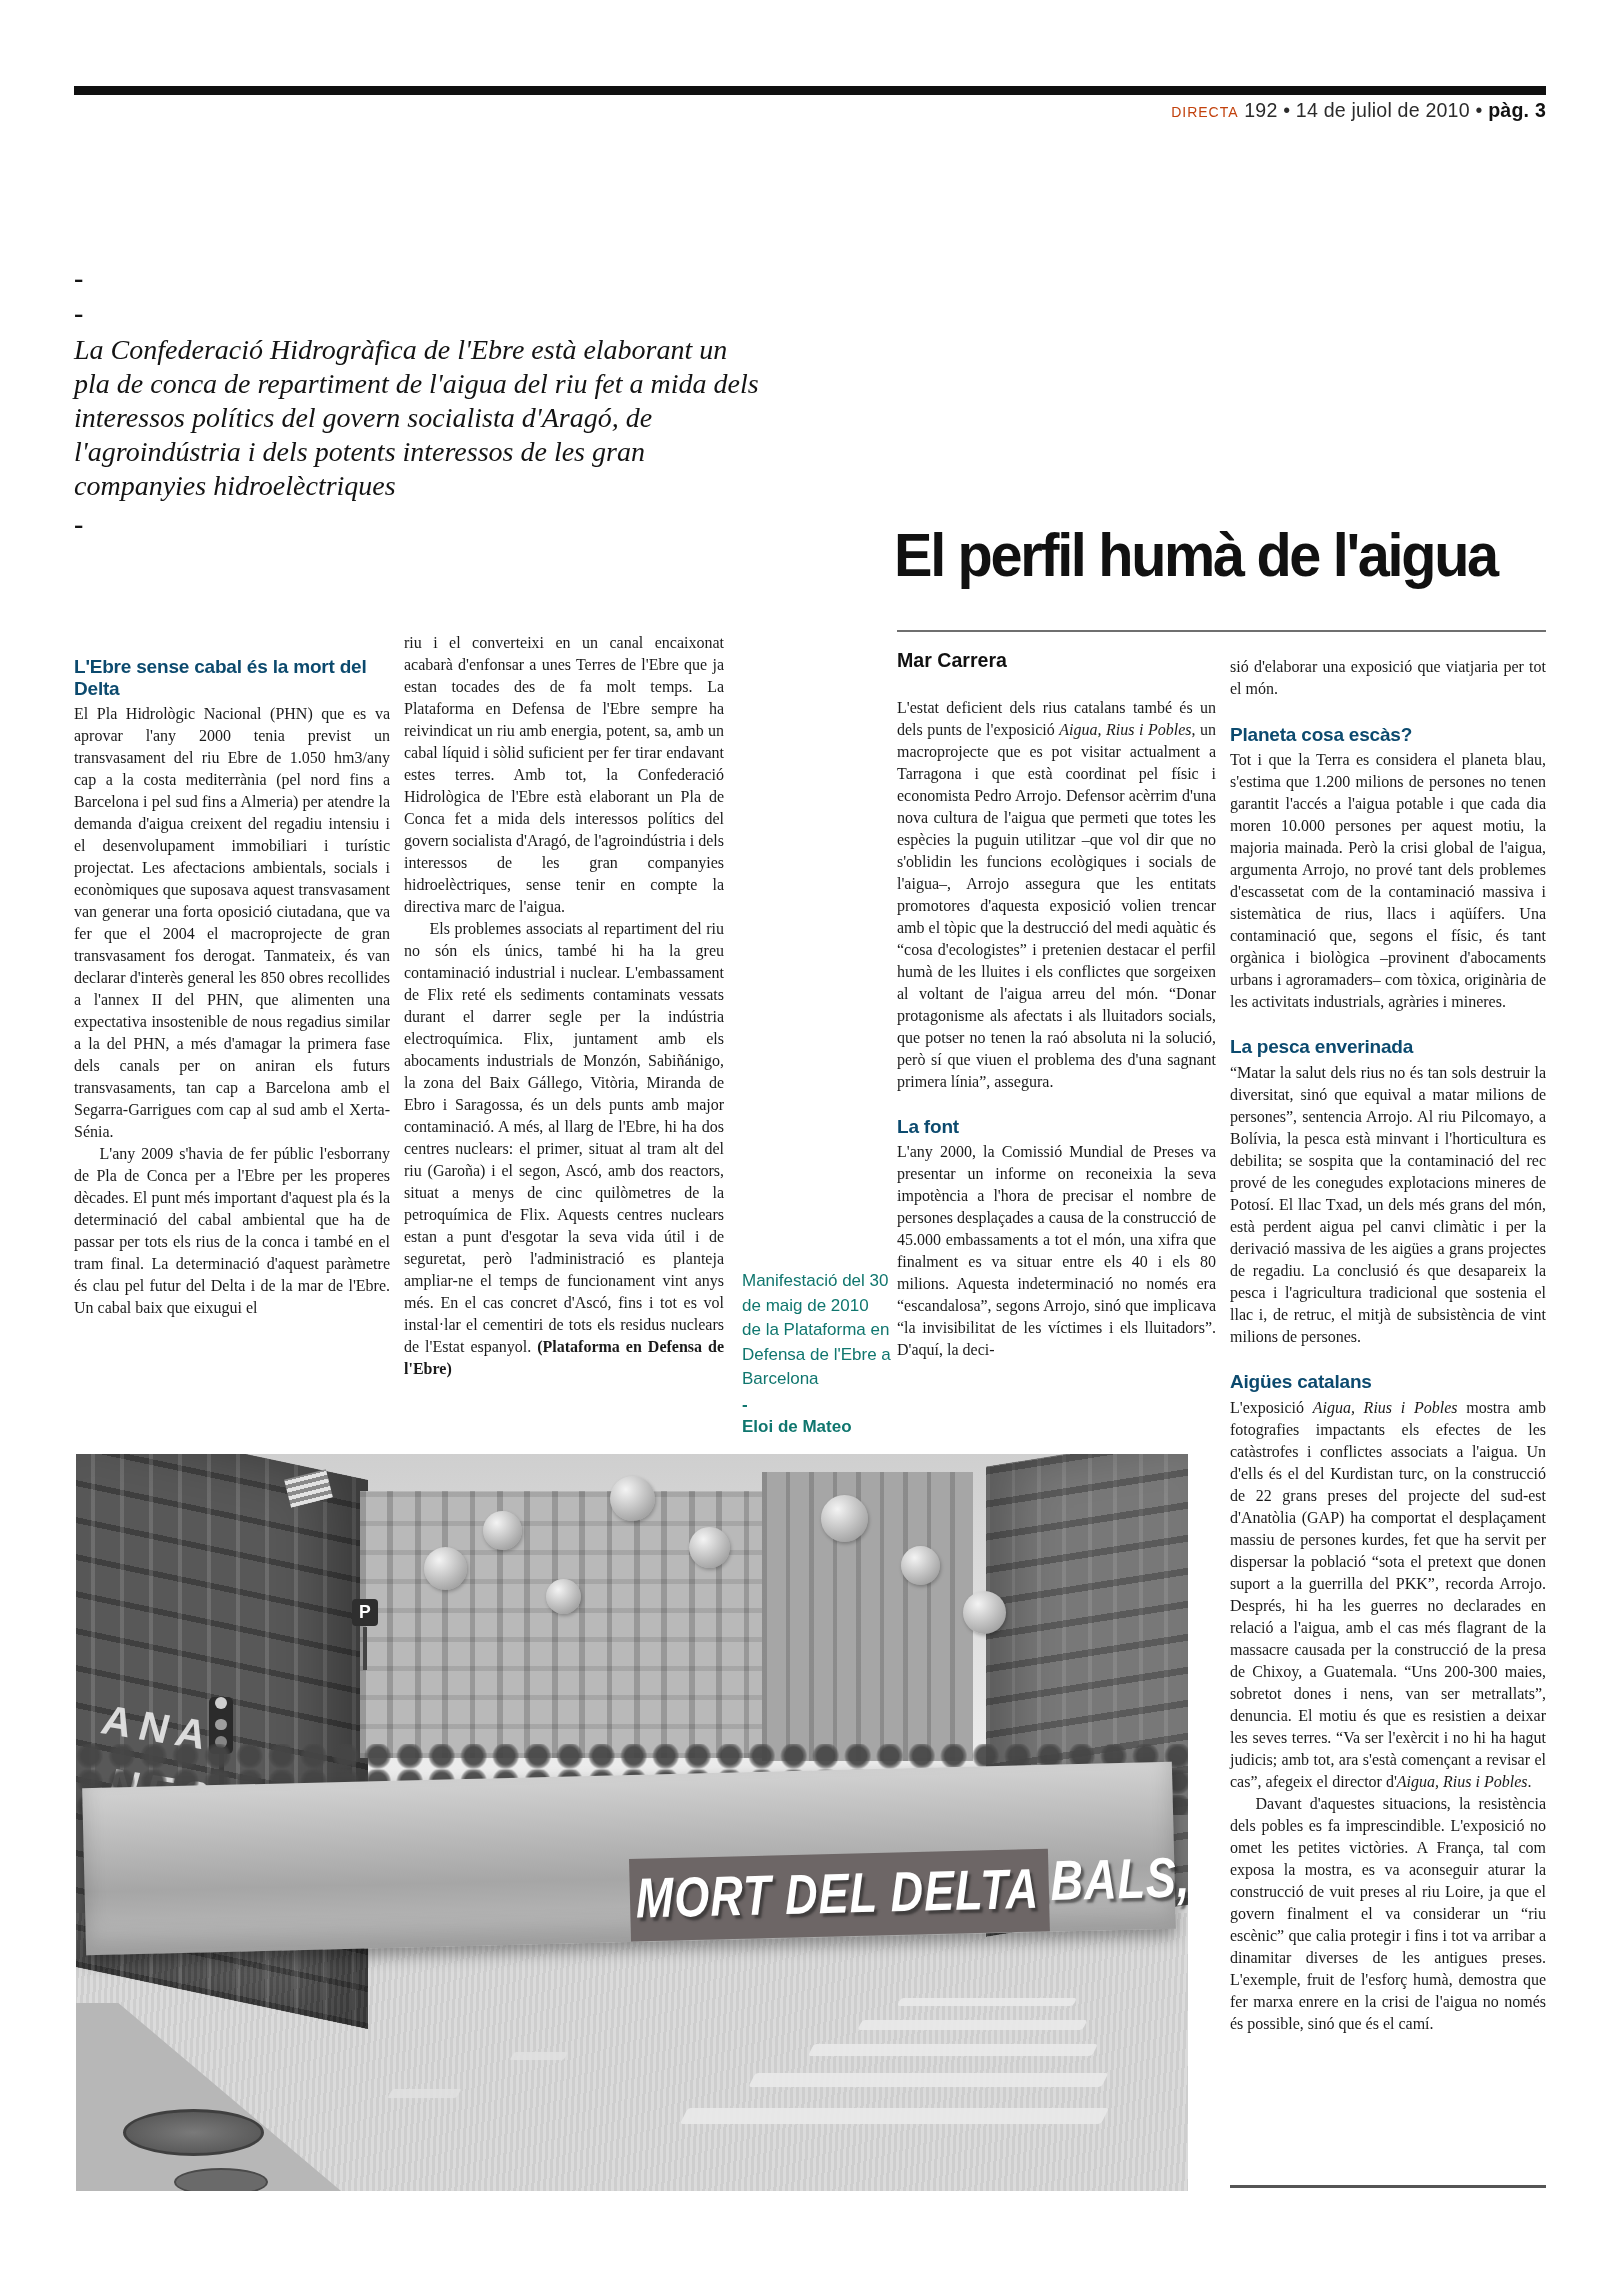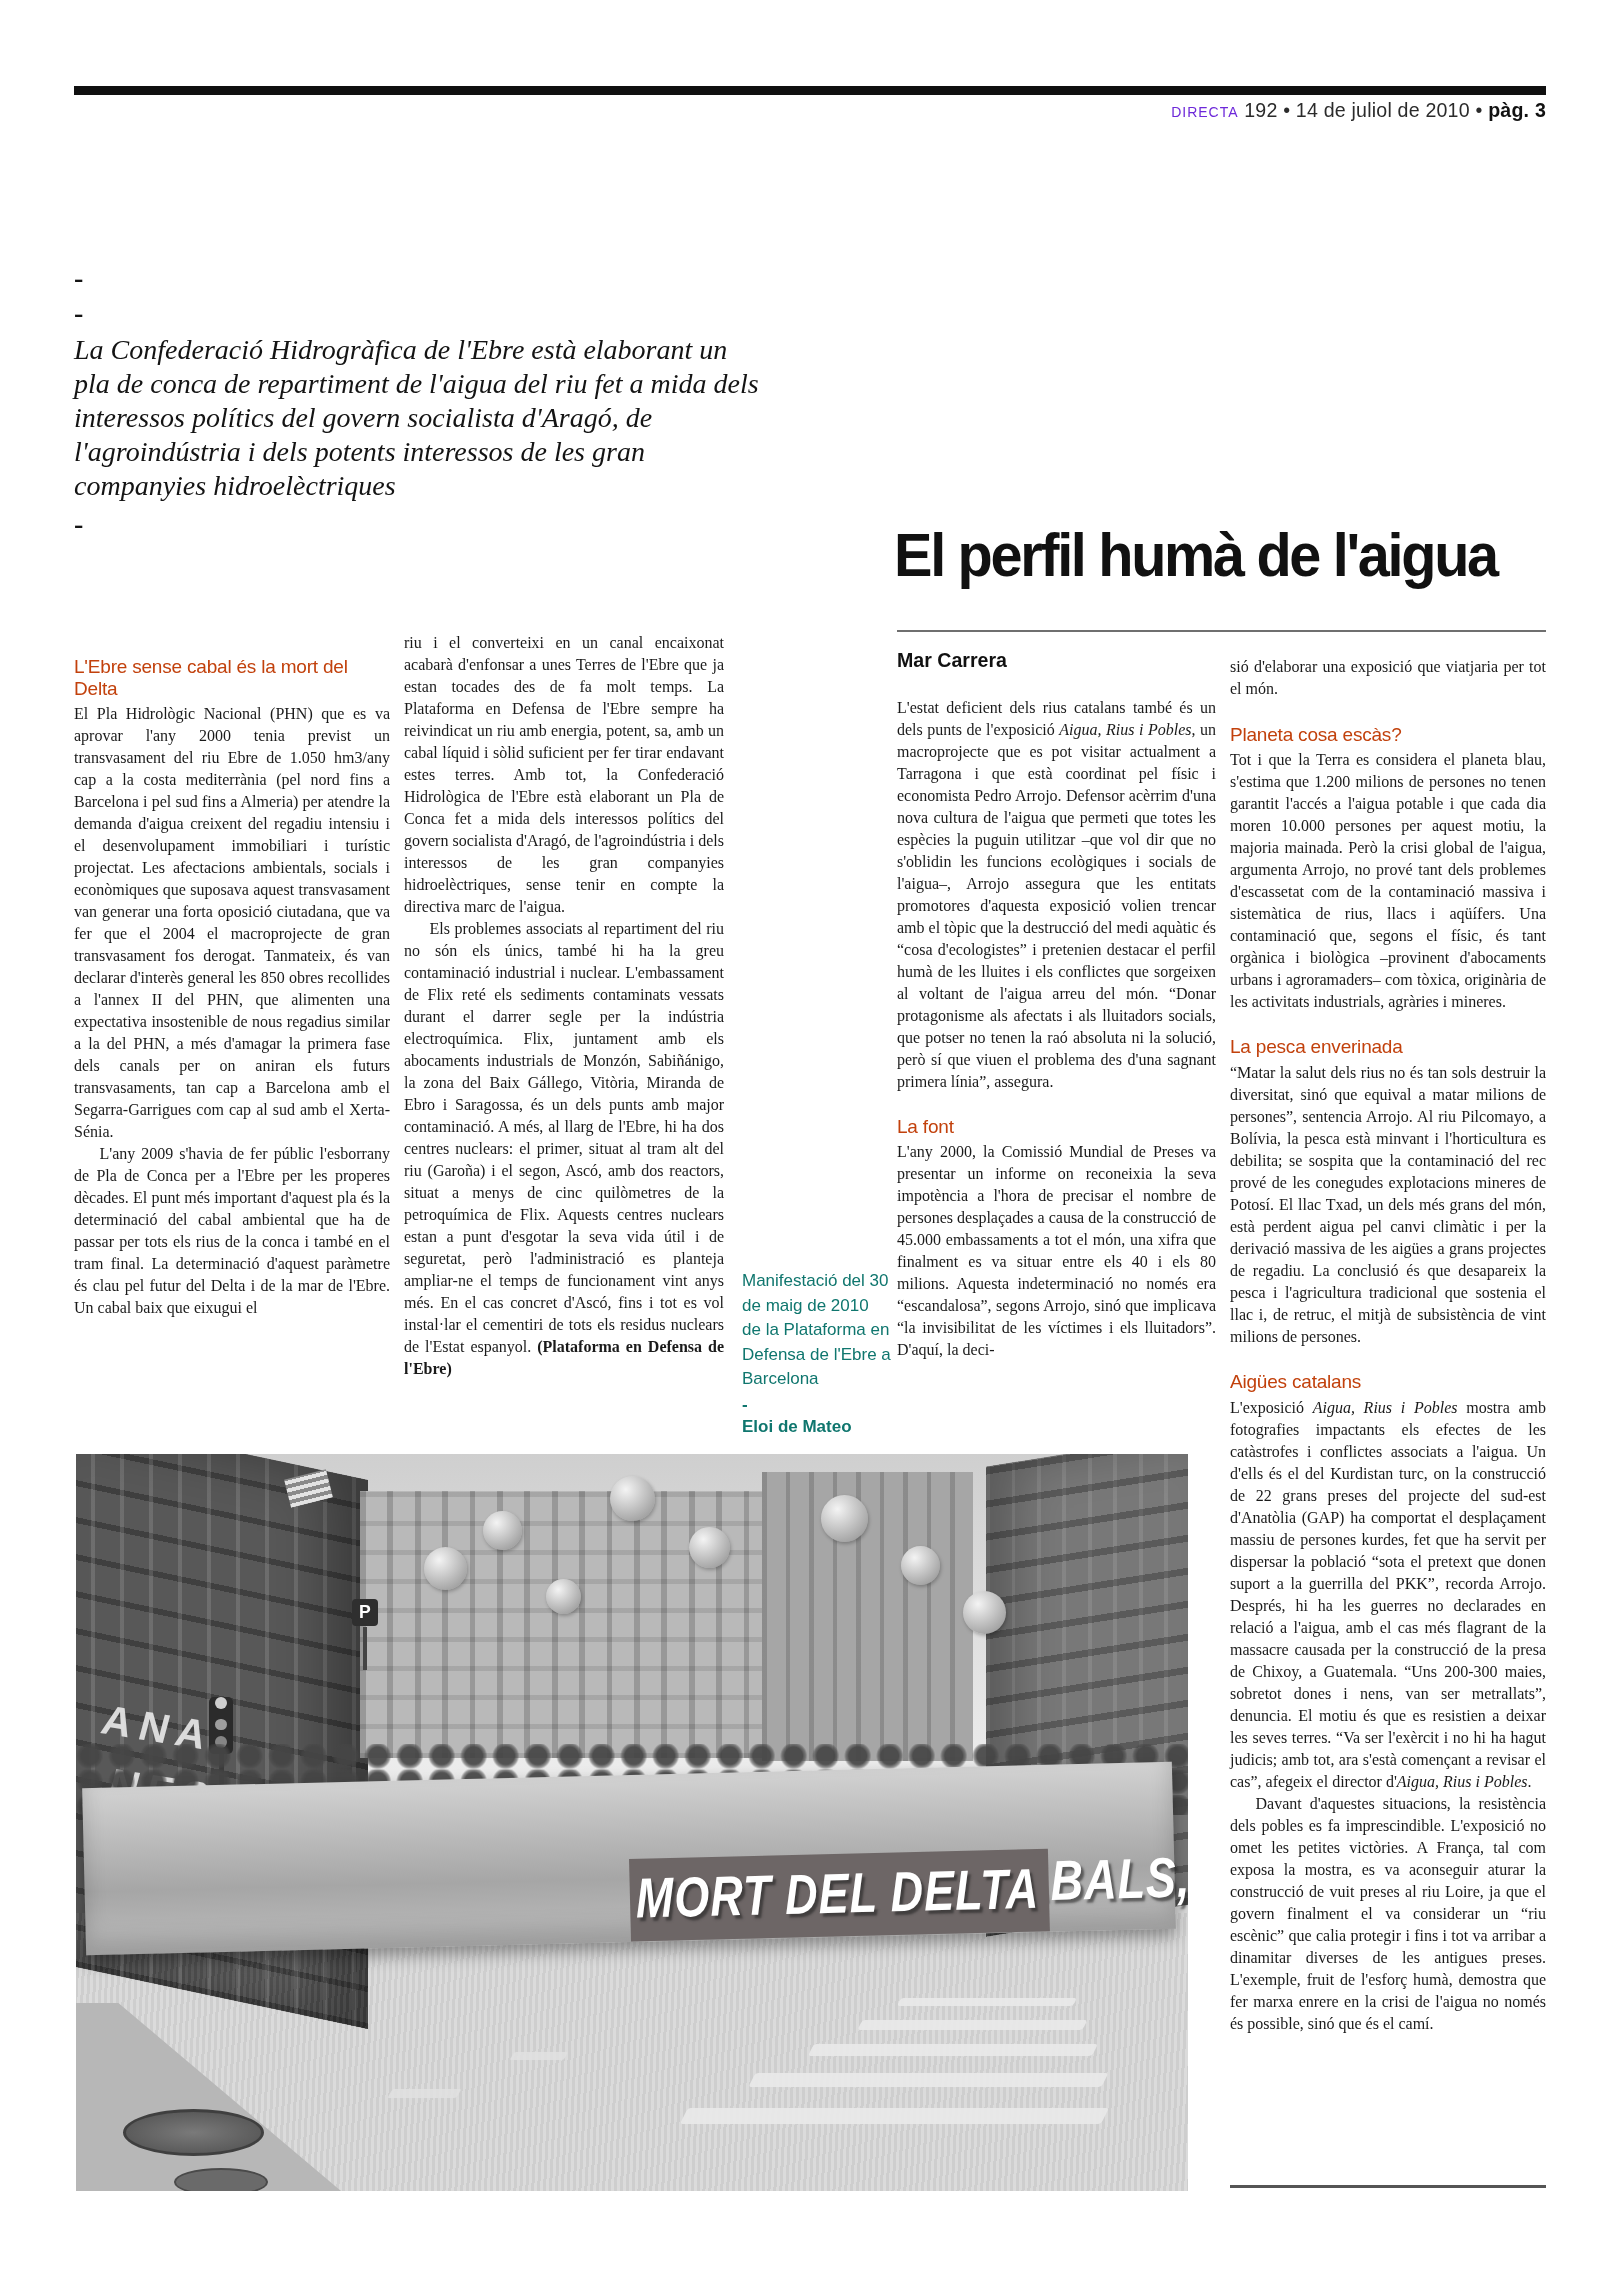--- a/index.html
+++ b/index.html
@@ -4,41 +4,41 @@
 <style>
   html,body{margin:0;padding:0;background:#888;}
   .page{position:relative;width:1620px;height:2293px;background:#ffffff;margin:0 auto;overflow:hidden;
         font-family:"Liberation Serif", serif;color:#1a1a1a;}
   .abs{position:absolute;}
 
   
   .topbar{left:74px;top:86px;width:1472px;height:8.8px;background:#101010;}
   .pageheader{left:762px;top:99px;width:784px;text-align:right;font-family:"Liberation Sans",sans-serif;
               font-size:19.6px;color:#2b2b2b;letter-spacing:0.2px;}
-  .pageheader .mast{font-size:14px;letter-spacing:1px;color:#6d28d9;}
+  .pageheader .mast{font-size:14px;letter-spacing:1px;color:#c2410c;}
   .pageheader .pg{font-weight:700;color:#111;}
 
   
   .lead{left:74px;top:257px;width:686px;font-style:italic;font-size:28px;line-height:34px;color:#141414;}
   .lead .dash{font-style:normal;font-weight:700;line-height:29px;margin:5.9px 0;}
   .lead p{margin:0;}
 
   
   .headline{left:894px;top:519px;width:745px;font-family:"Liberation Sans",sans-serif;font-weight:700;
             font-size:62px;letter-spacing:-2.5px;color:#111;white-space:nowrap;transform:scaleX(.93);
             transform-origin:left top;}
   .hrule{left:897px;top:630px;width:649px;height:2px;background:#6f6f6f;}
   .hrule2{left:1230px;top:2185px;width:316px;height:2.9px;background:#555;}
 
   
   .col{font-size:16px;line-height:22px;text-align:justify;}
   .col p{margin:0;}
   .col p.ind{text-indent:25.5px;}
-  .col .sub{font-family:"Liberation Sans",sans-serif;font-weight:400;font-size:19px;letter-spacing:-0.2px;
-            margin:23.5px 0 2.9px 0;text-align:left;line-height:22.5px;color:#c2410c;}
+  .col .sub{font-family:"Liberation Sans",sans-serif;font-weight:700;font-size:19px;letter-spacing:-0.2px;
+            margin:23.5px 0 2.9px 0;text-align:left;line-height:22.5px;color:#0c4a6e;}
   .col .b{font-weight:700;}
   .col .i{font-style:italic;}
   .col1{left:74px;top:632px;width:316px;}
   .col2{left:404px;top:632px;width:320px;}
   .col3{left:897px;top:649px;width:319px;}
   .col4{left:1230px;top:656px;width:316px;}
   .byline{font-family:"Liberation Sans",sans-serif;font-weight:700;font-size:19.6px;margin:0 0 25.5px 0;
           text-align:left;color:#111;}
 
   

